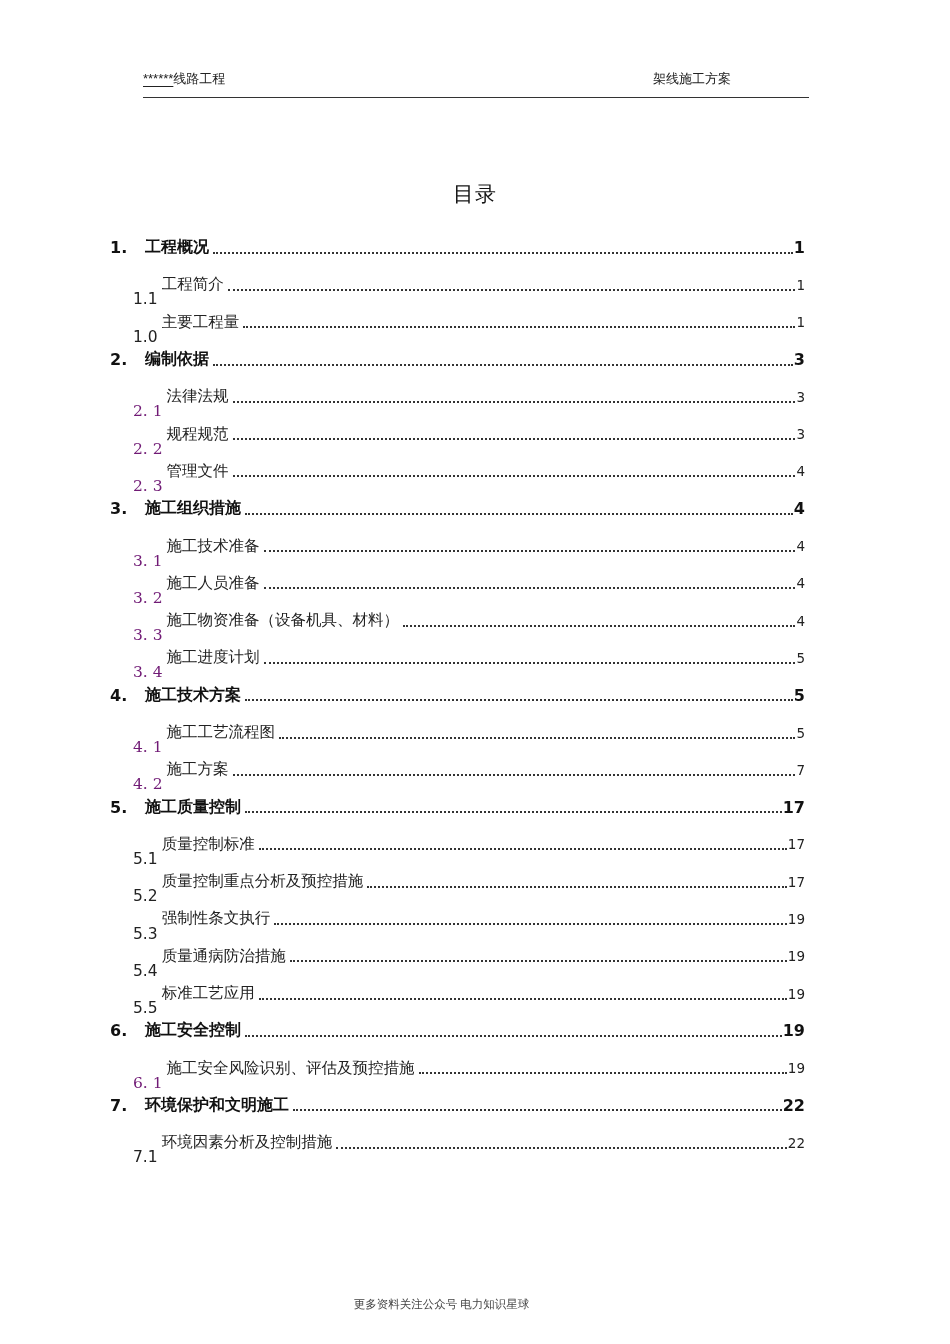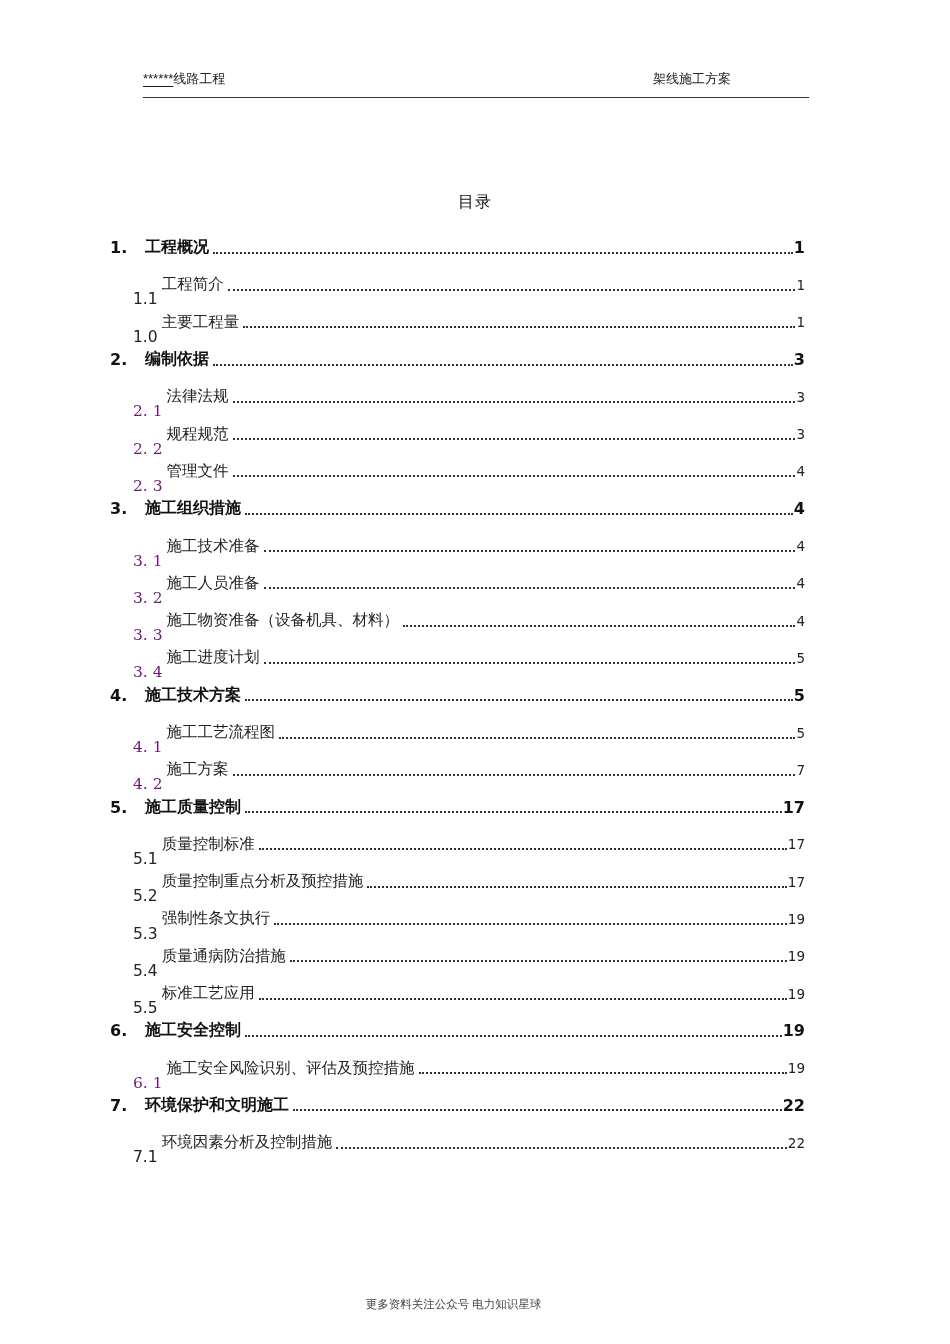--- a/index.html
+++ b/index.html
@@ -2,34 +2,34 @@
 <html><head>
 <meta charset="utf-8">
 <style>
   html, body { margin: 0; padding: 0; background: #ffffff; }
   body { width: 950px; height: 1344px; position: relative; overflow: hidden; font-family: "DejaVu Sans", sans-serif; color: #111; }
   .header { position: absolute; left: 143px; top: 68px; width: 666px; height: 32px; }
   .header-left { position: absolute; left: 0; top: 2px; font-family: Liberation Sans, sans-serif; font-size: 13px; color: #222; }
   .header-left .stars { text-decoration: underline; text-underline-offset: 3px; }
   .header-right { position: absolute; right: 78px; top: 2px; font-family: "DejaVu Serif", serif; font-size: 13px; color: #222; }
   .header-rule { position: absolute; left: 0; top: 29px; width: 666px; height: 0; border-top: 1.5px solid #333; }
-  .title { position: absolute; left: 0; width: 950px; top: 192px; text-align: center; font-size: 16px; font-weight: normal; letter-spacing: 1px; }
+  .title { position: absolute; left: 0; width: 950px; top: 180px; text-align: center; font-size: 21px; font-weight: normal; letter-spacing: 1px; }
   .toc { position: absolute; left: 110px; top: 229px; width: 695px; }
   .row { position: relative; height: 37.3px; display: flex; align-items: center; }
   .row .num { display: inline-block; white-space: pre; }
   .row .lbl { white-space: nowrap; padding-right: 4px; }
   .row .dots { flex: 1; height: 0; border-bottom: 2px dotted #333; margin-top: 10px; margin-right: 1px; }
   .row .pg { white-space: nowrap; }
   .l1 { font-weight: bold; font-size: 16px; }
   .l1 .num { width: 35px; }
   .l2 { font-size: 15.5px; padding-left: 23px; color: #222; }
   .l2 .num { padding-right: 4px; margin-top: 29px; }
   .l2 .pg { font-size: 13.5px; }
   .serif-num .num { font-family: "DejaVu Serif", serif; font-weight: normal; color: #701a75; }
-  .footer { position: absolute; left: 16px; width: 875px; top: 1297px; text-align: center; font-family: Liberation Sans, sans-serif; font-size: 11.5px; color: #444; }
+  .footer { position: absolute; left: 4px; width: 875px; top: 1297px; text-align: center; font-family: Liberation Sans, sans-serif; font-size: 11.5px; color: #444; }
 </style>
 </head>
 <body>
 
 <div class="header">
   <div class="header-left"><span class="stars">******</span><span>线路工程</span></div>
   <div class="header-right">架线施工方案</div>
   <div class="header-rule"></div>
 </div>
 

